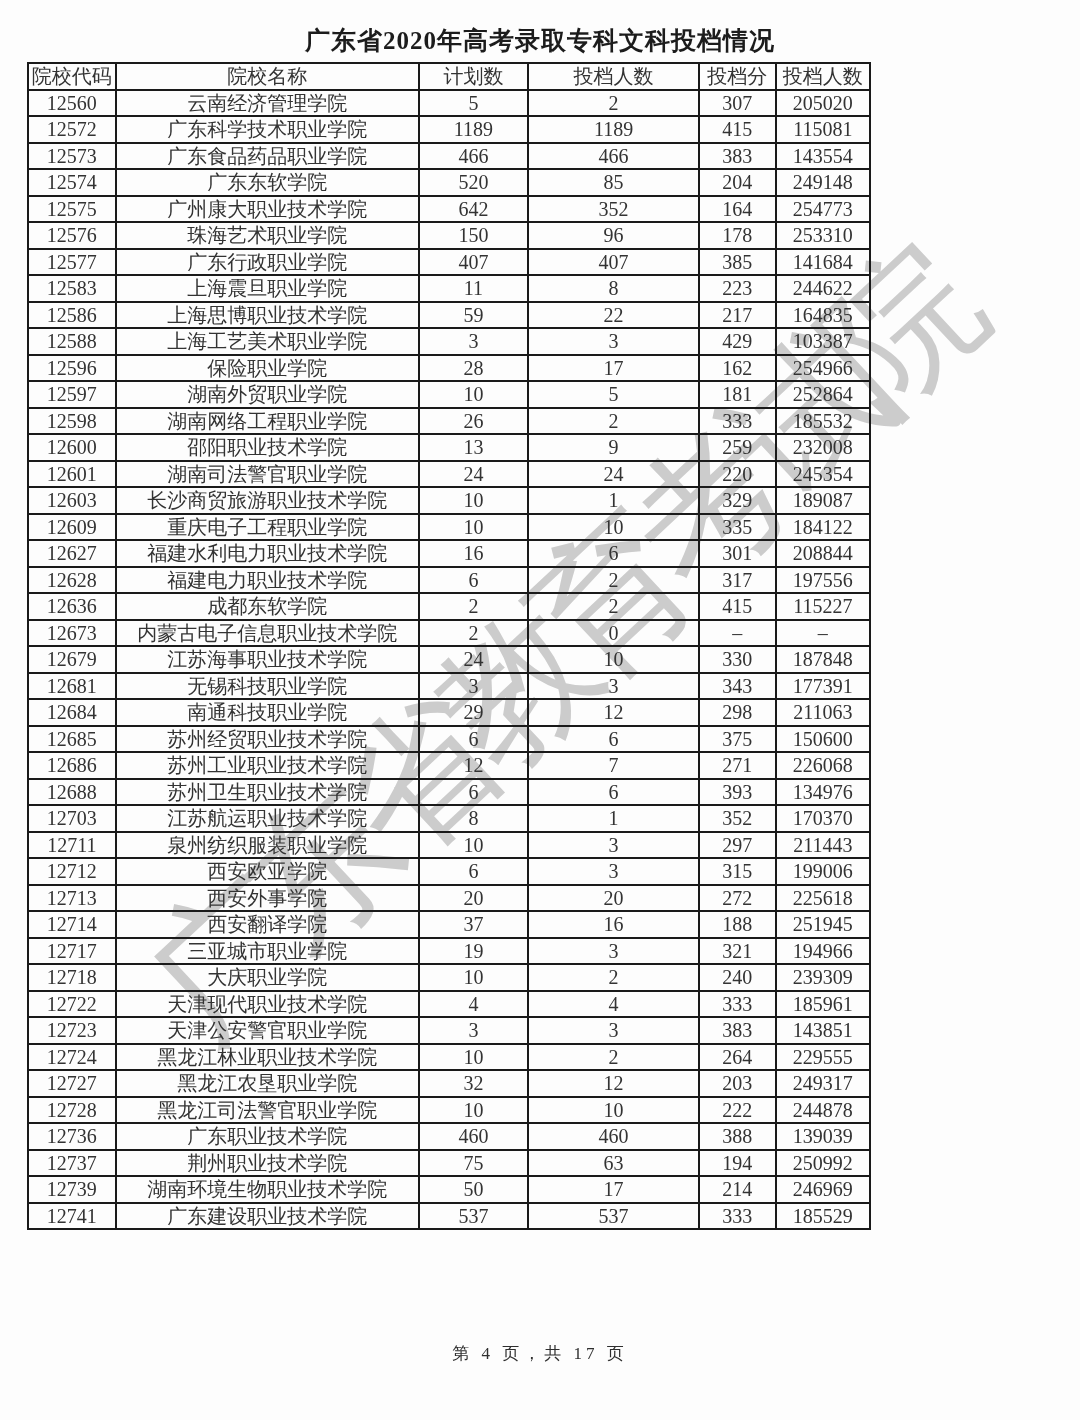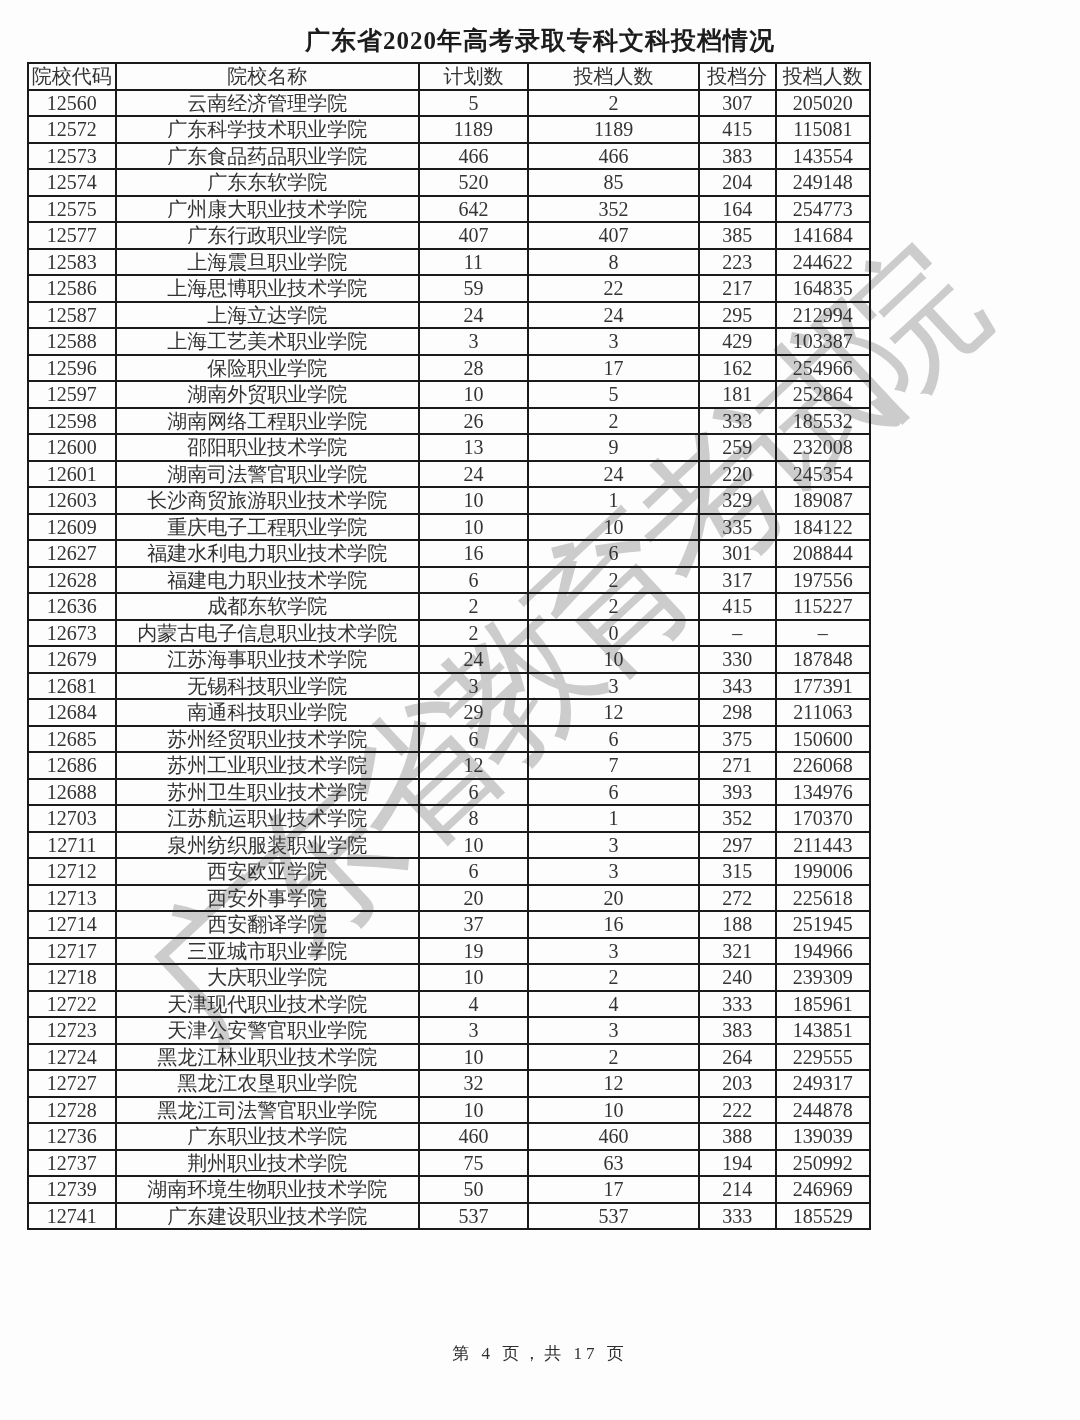--- a/index.html
+++ b/index.html
@@ -139,20 +139,28 @@
         </tr>
         <tr>
           <td>12575</td>
           <td>广州康大职业技术学院</td>
           <td>642</td>
           <td>352</td>
           <td>164</td>
           <td>254773</td>
         </tr>
         <tr>
+          <td>12576</td>
+          <td>珠海艺术职业学院</td>
+          <td>150</td>
+          <td>96</td>
+          <td>178</td>
+          <td>253310</td>
+        </tr>
+        <tr>
           <td>12577</td>
           <td>广东行政职业学院</td>
           <td>407</td>
           <td>407</td>
           <td>385</td>
           <td>141684</td>
         </tr>
         <tr>
           <td>12583</td>
           <td>上海震旦职业学院</td>
@@ -163,28 +171,20 @@
         </tr>
         <tr>
           <td>12586</td>
           <td>上海思博职业技术学院</td>
           <td>59</td>
           <td>22</td>
           <td>217</td>
           <td>164835</td>
         </tr>
         <tr>
-          <td>12587</td>
-          <td>上海立达学院</td>
-          <td>24</td>
-          <td>24</td>
-          <td>295</td>
-          <td>212994</td>
-        </tr>
-        <tr>
           <td>12588</td>
           <td>上海工艺美术职业学院</td>
           <td>3</td>
           <td>3</td>
           <td>429</td>
           <td>103387</td>
         </tr>
         <tr>
           <td>12596</td>
           <td>保险职业学院</td>

